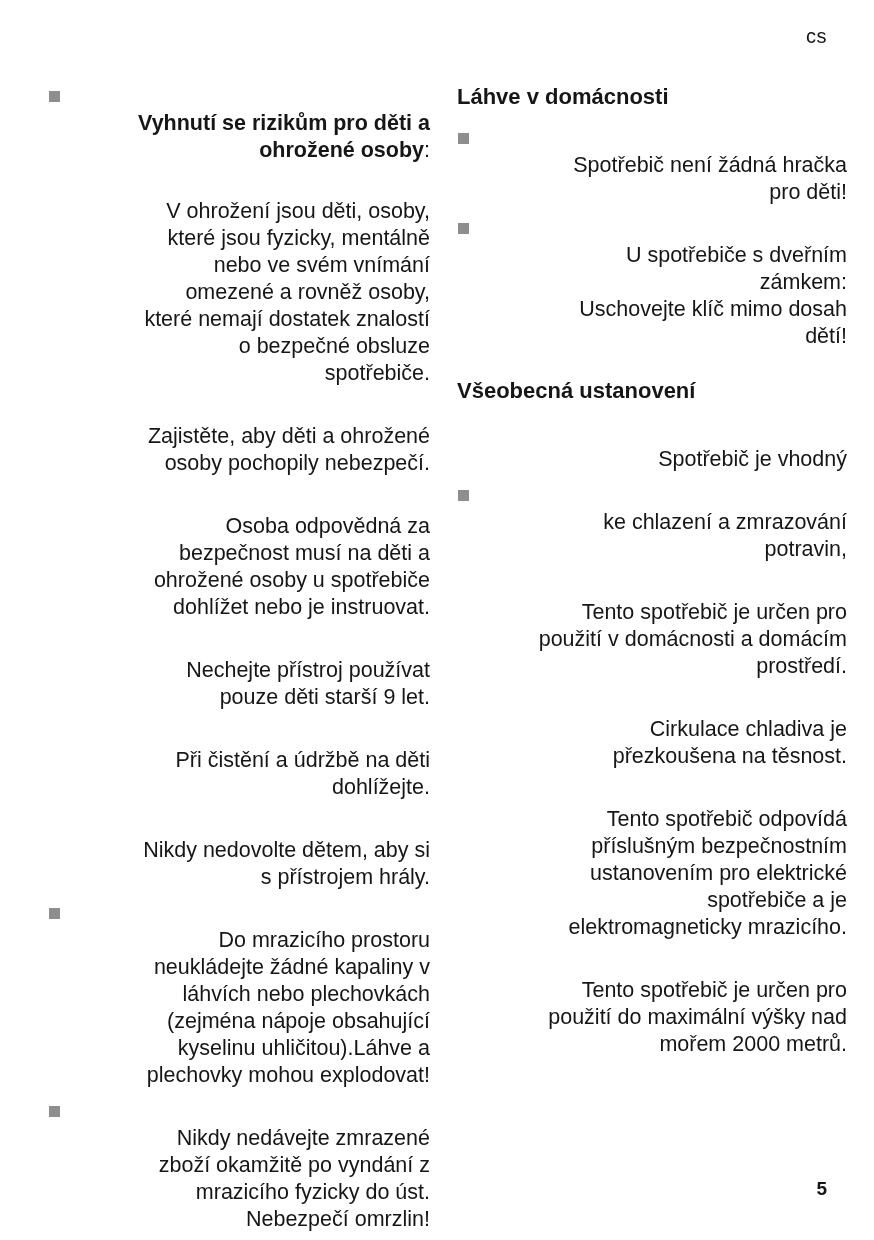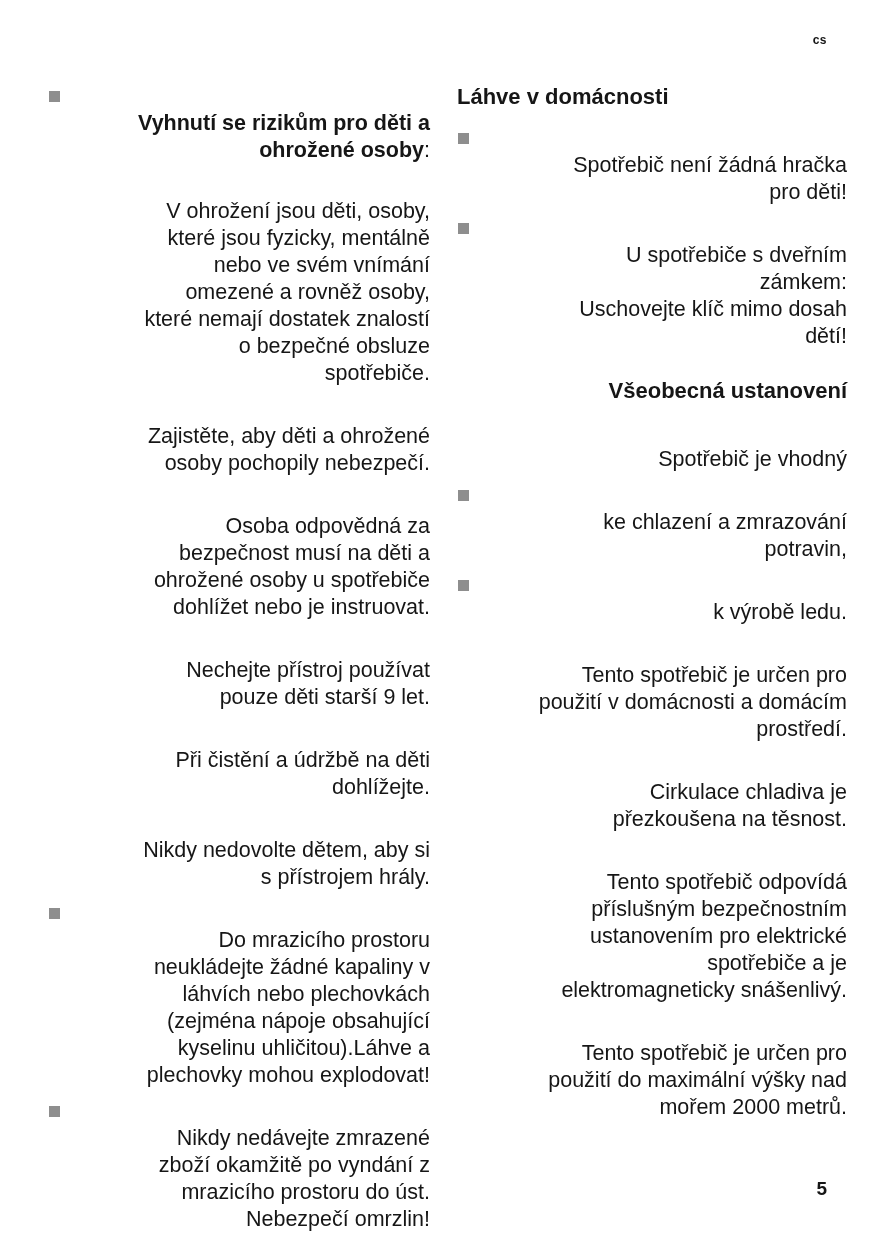--- a/index.html
+++ b/index.html
@@ -5,22 +5,22 @@
   * { box-sizing: border-box; }
   html, body { margin: 0; padding: 0; }
   body {
     width: 874px; height: 1240px;
     background: #ffffff;
     font-family: "Liberation Sans", sans-serif;
     color: #161616;
   }
   .page { position: relative; width: 874px; height: 1240px; overflow: hidden; }
   .lang-code {
-    position: absolute; top: 33px; right: 47px;
-    font-size: 12px; font-weight: bold; letter-spacing: 0.5px;
+    position: absolute; top: 25px; right: 47px;
+    font-size: 20px; font-weight: normal; letter-spacing: 0.5px;
   }
   .page-number {
     position: absolute; top: 1178px; right: 47px;
     font-size: 19px; font-weight: bold;
   }
   .columns {
     position: absolute; top: 83px; left: 48px;
     display: flex; gap: 27px;
   }
   .col { width: 382px; }
@@ -40,21 +40,21 @@
     width: 11px; height: 11px;
     background: #8e8e8e;
   }
   .bold { font-weight: bold; }
   .section-heading {
     font-size: 22px; font-weight: bold;
     line-height: 27px;
     margin: 0 0 15px 0;
     white-space: pre-line;
   }
-  .section-heading.spaced { margin-top: 27px; text-align: right; }
+  .section-heading.spaced { margin-top: 27px; }
   .bullet-heading { margin-bottom: 7px; }
 </style>
 </head>
 <body>
 
 <div class="page">
 
   <div class="lang-code">cs</div>
 
   <div class="columns">
@@ -102,21 +102,21 @@
         <span class="bullet-sq"></span><span>Do mrazicího prostoru
 neukládejte žádné kapaliny v
 láhvích nebo plechovkách
 (zejména nápoje obsahující
 kyselinu uhličitou).Láhve a
 plechovky mohou explodovat!</span>
       </div>
       <div class="block">
         <span class="bullet-sq"></span><span>Nikdy nedávejte zmrazené
 zboží okamžitě po vyndání z
-mrazicího prostoru do úst.
+mrazicího fyzicky do úst.
 Nebezpečí omrzlin!</span>
       </div>
 
     </div>
 
     <div class="col right">
 
       <div class="section-heading">Láhve v domácnosti</div>
 
       <div class="block">
@@ -133,39 +133,36 @@
       <div class="section-heading spaced">Všeobecná ustanovení</div>
 
       <div class="block flush">
         <span>Spotřebič je vhodný</span>
       </div>
 
       <div class="block">
         <span class="bullet-sq"></span><span>ke chlazení a zmrazování
 potravin,</span>
       </div>
-      <div class="block">
-        <span class="bullet-sq"></span><span>k výrobě ledu.</span>
-      </div>
 
       <div class="block flush">
         <span>Tento spotřebič je určen pro
 použití v domácnosti a domácím
 prostředí.</span>
       </div>
       <div class="block flush">
         <span>Cirkulace chladiva je
 přezkoušena na těsnost.</span>
       </div>
       <div class="block flush">
         <span>Tento spotřebič odpovídá
 příslušným bezpečnostním
 ustanovením pro elektrické
 spotřebiče a je
-elektromagneticky snášenlivý.</span>
+elektromagneticky mrazicího.</span>
       </div>
       <div class="block flush">
         <span>Tento spotřebič je určen pro
 použití do maximální výšky nad
 mořem 2000 metrů.</span>
       </div>
 
     </div>
   </div>
 

